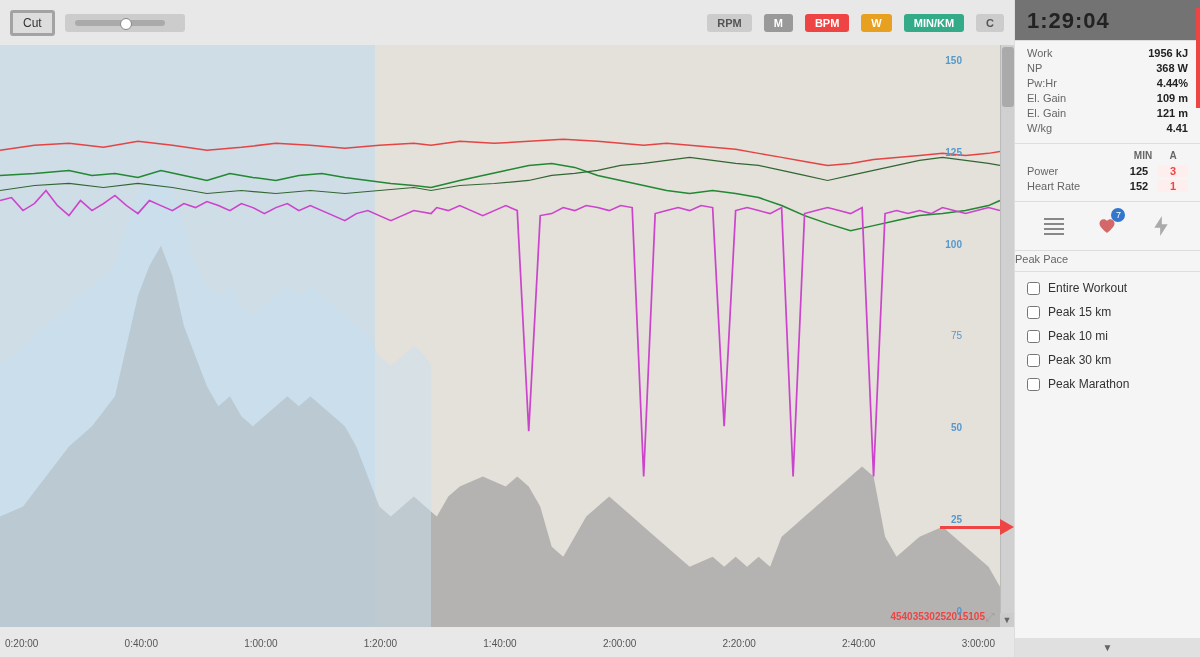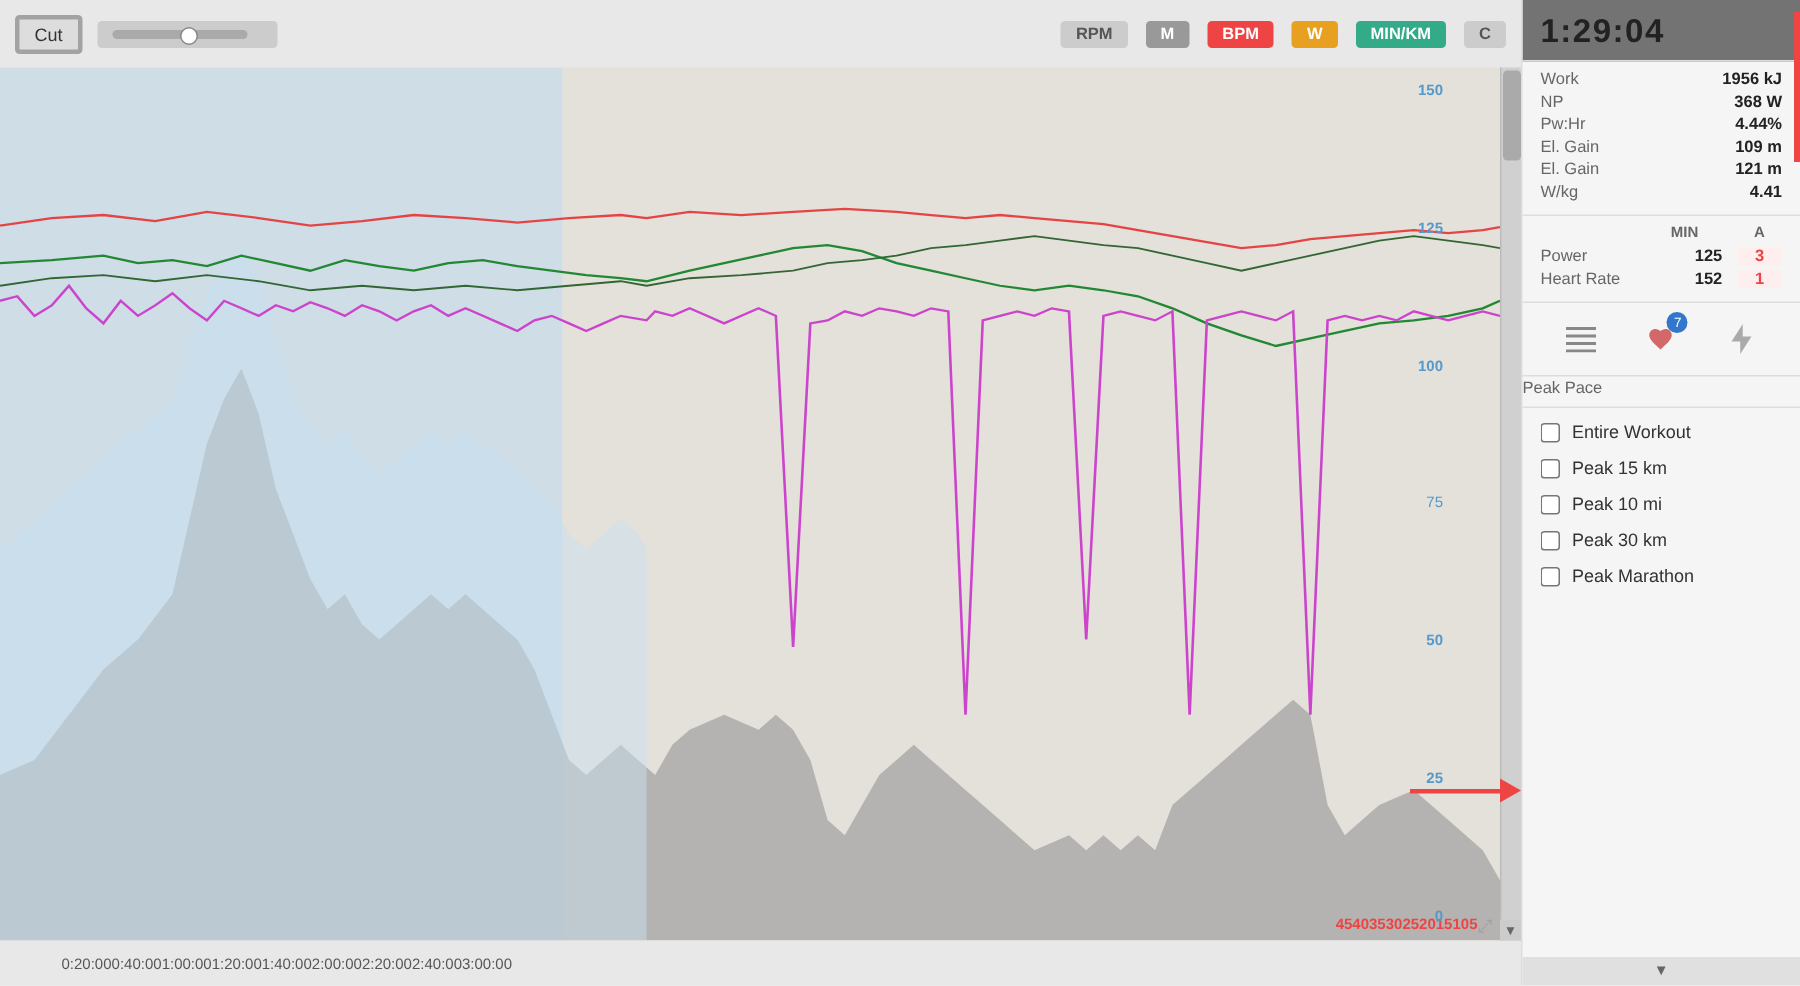--- a/index.html
+++ b/index.html
@@ -148,24 +148,23 @@
 
     
     .x-axis {
       position: absolute;
       bottom: 0;
       left: 0;
       right: 14px;
       height: 28px;
       display: flex;
       align-items: center;
-      justify-content: flex-start;
+      justify-content: space-between;
       padding: 0 5px;
       z-index: 5;
-      margin-left: 36px;
     }
 
     .x-label {
       color: #555;
       font-size: 10px;
     }
 
     
     .chart-svg {
       position: absolute;
@@ -243,21 +242,20 @@
 
     
     .min-avg-section {
       padding: 6px 12px;
       border-bottom: 1px solid #ddd;
     }
 
     .min-avg-header {
       display: flex;
       justify-content: flex-end;
-      gap: 20px;
       margin-bottom: 4px;
     }
 
     .col-header {
       font-size: 10px;
       font-weight: bold;
       color: #666;
       width: 30px;
       text-align: center;
     }

